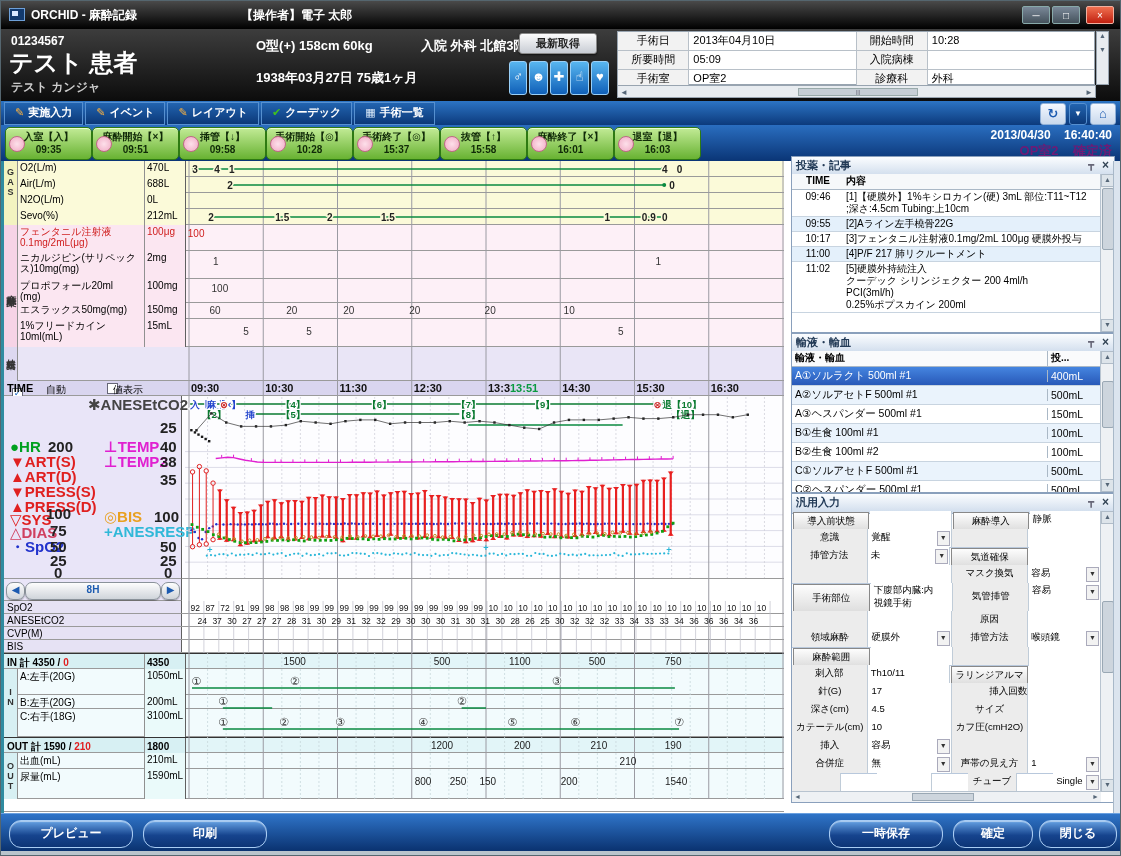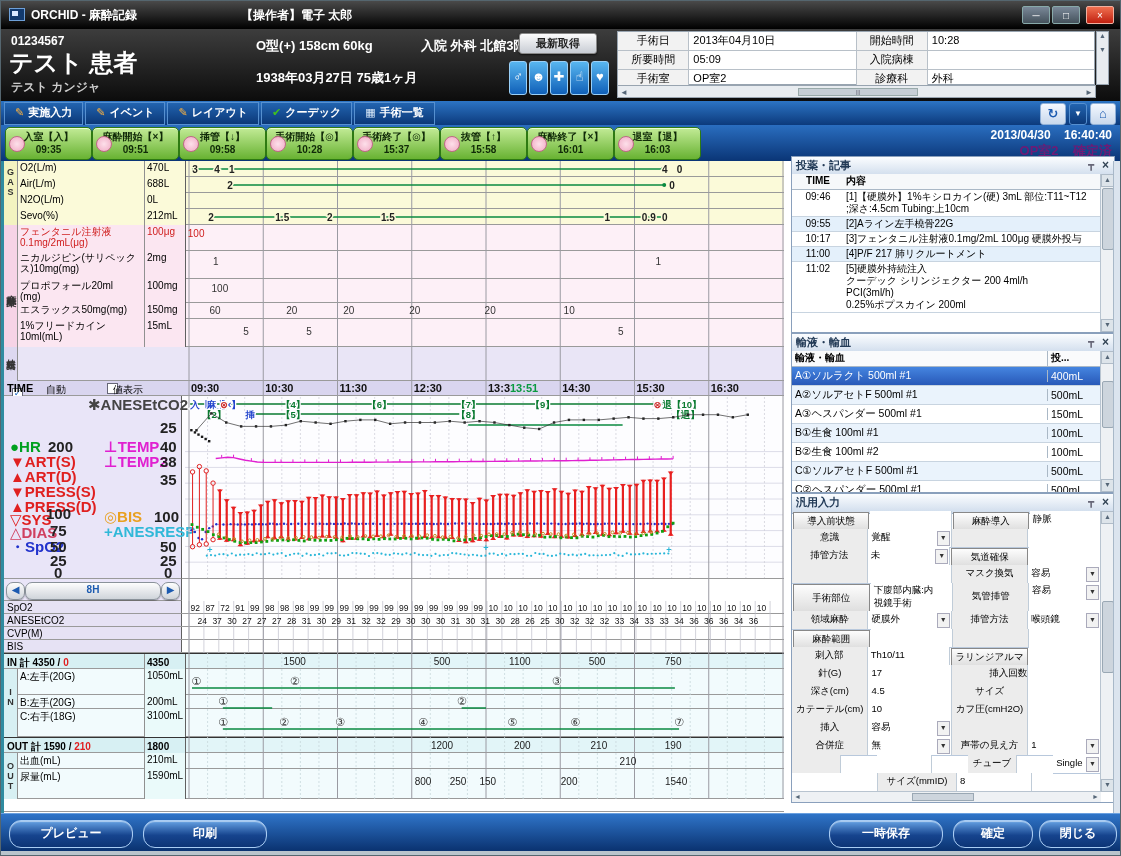--- a/index.html
+++ b/index.html
@@ -1429,20 +1429,26 @@
             <div class="gi-c gi-val" style="width: 71px; height: 100%; line-height: 16px; white-space: pre-line;">容易<span class="gi-arrow">▼</span></div>
           </div>
           <div class="gi-row" style="height: 28px;">
             <div class="gi-c gi-btn" style="width: 78px; height: 100%; line-height: 26px;">手術部位</div>
             <div class="gi-c gi-val" style="width: 82px; height: 100%; line-height: 13px; white-space: pre-line;">下腹部内臓:内
 視鏡手術</div>
             <div class="gi-c gi-lab" style="width: 78px; height: 100%; line-height: 26px;">気管挿管</div>
             <div class="gi-c gi-val" style="width: 71px; height: 100%; line-height: 13px; white-space: pre-line;">容易<span class="gi-arrow">▼</span></div>
           </div>
           <div class="gi-row" style="height: 18px;">
+            <div class="gi-c gi-emptyL" style="width: 78px; height: 100%;"></div>
+            <div class="gi-c gi-val" style="width: 82px; height: 100%;"></div>
+            <div class="gi-c gi-lab" style="width: 78px; height: 100%; line-height: 16px;">原因</div>
+            <div class="gi-c gi-val" style="width: 71px; height: 100%;"></div>
+          </div>
+          <div class="gi-row" style="height: 18px;">
             <div class="gi-c gi-lab" style="width: 78px; height: 100%; line-height: 16px;">領域麻酔</div>
             <div class="gi-c gi-val" style="width: 82px; height: 100%; line-height: 16px; white-space: pre-line;">硬膜外<span class="gi-arrow">▼</span></div>
             <div class="gi-c gi-lab" style="width: 78px; height: 100%; line-height: 16px;">挿管方法</div>
             <div class="gi-c gi-val" style="width: 71px; height: 100%; line-height: 16px; white-space: pre-line;">喉頭鏡<span class="gi-arrow">▼</span></div>
           </div>
           <div class="gi-row" style="height: 18px;">
             <div class="gi-c gi-btn" style="width: 78px; height: 100%; line-height: 15px;">麻酔範囲</div>
             <div class="gi-c gi-val" style="width: 82px; height: 100%;"></div>
             <div class="gi-c gi-emptyL" style="width: 78px; height: 100%;"></div>
             <div class="gi-c gi-val" style="width: 71px; height: 100%;"></div>

